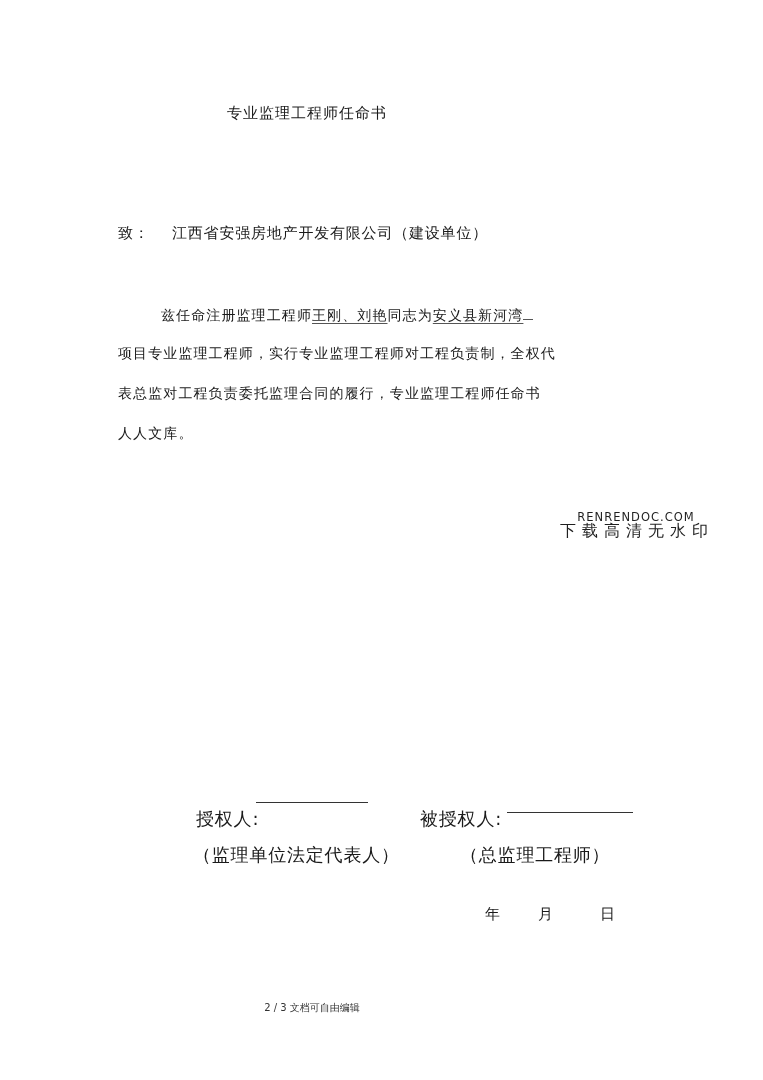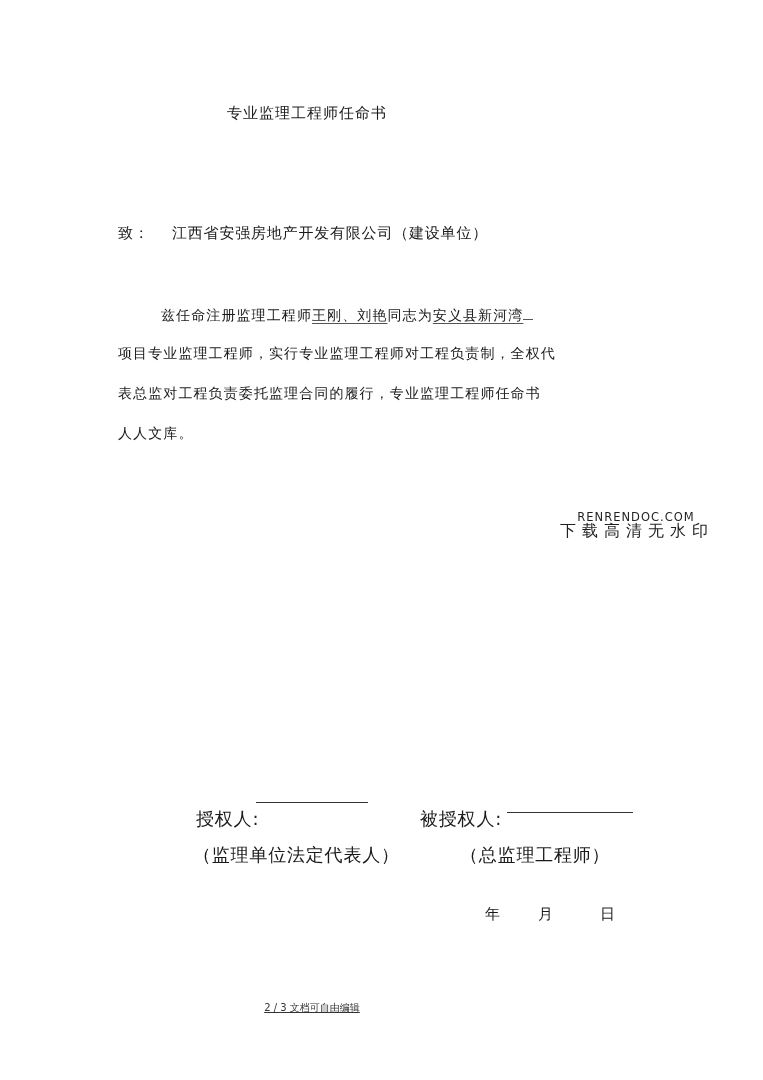--- a/index.html
+++ b/index.html
@@ -27,21 +27,21 @@
   .sig1 { left: 196px; top: 787px; }
   .line1 { left: 256px; top: 802px; width: 112px; height: 0; border-bottom: 1px solid #333; }
   .sig2 { left: 420px; top: 787px; }
   .line2 { left: 507px; top: 812px; width: 126px; height: 0; border-bottom: 1px solid #333; }
   .paren1 { left: 193px; top: 823px; }
   .paren2 { left: 460px; top: 823px; }
   .date { top: 905px; font-size: 15px; }
   .d-year { left: 485px; }
   .d-month { left: 538px; }
   .d-day { left: 600px; }
-  .footer { left: 0; width: 624px; top: 1001px; text-align: center; font-size: 10px; color: #333; text-decoration: underline; }
+  .footer { left: 0; width: 624px; top: 1001px; text-align: center; font-size: 10px; color: #333; }
 </style>
 </head>
 <body>
 
 <div class="abs title">专业监理工程师任命书</div>
 
 <div class="abs to-line">
   <span class="to-label">致：</span><span>江西省安强房地产开发有限公司（建设单位）</span>
 </div>
 

